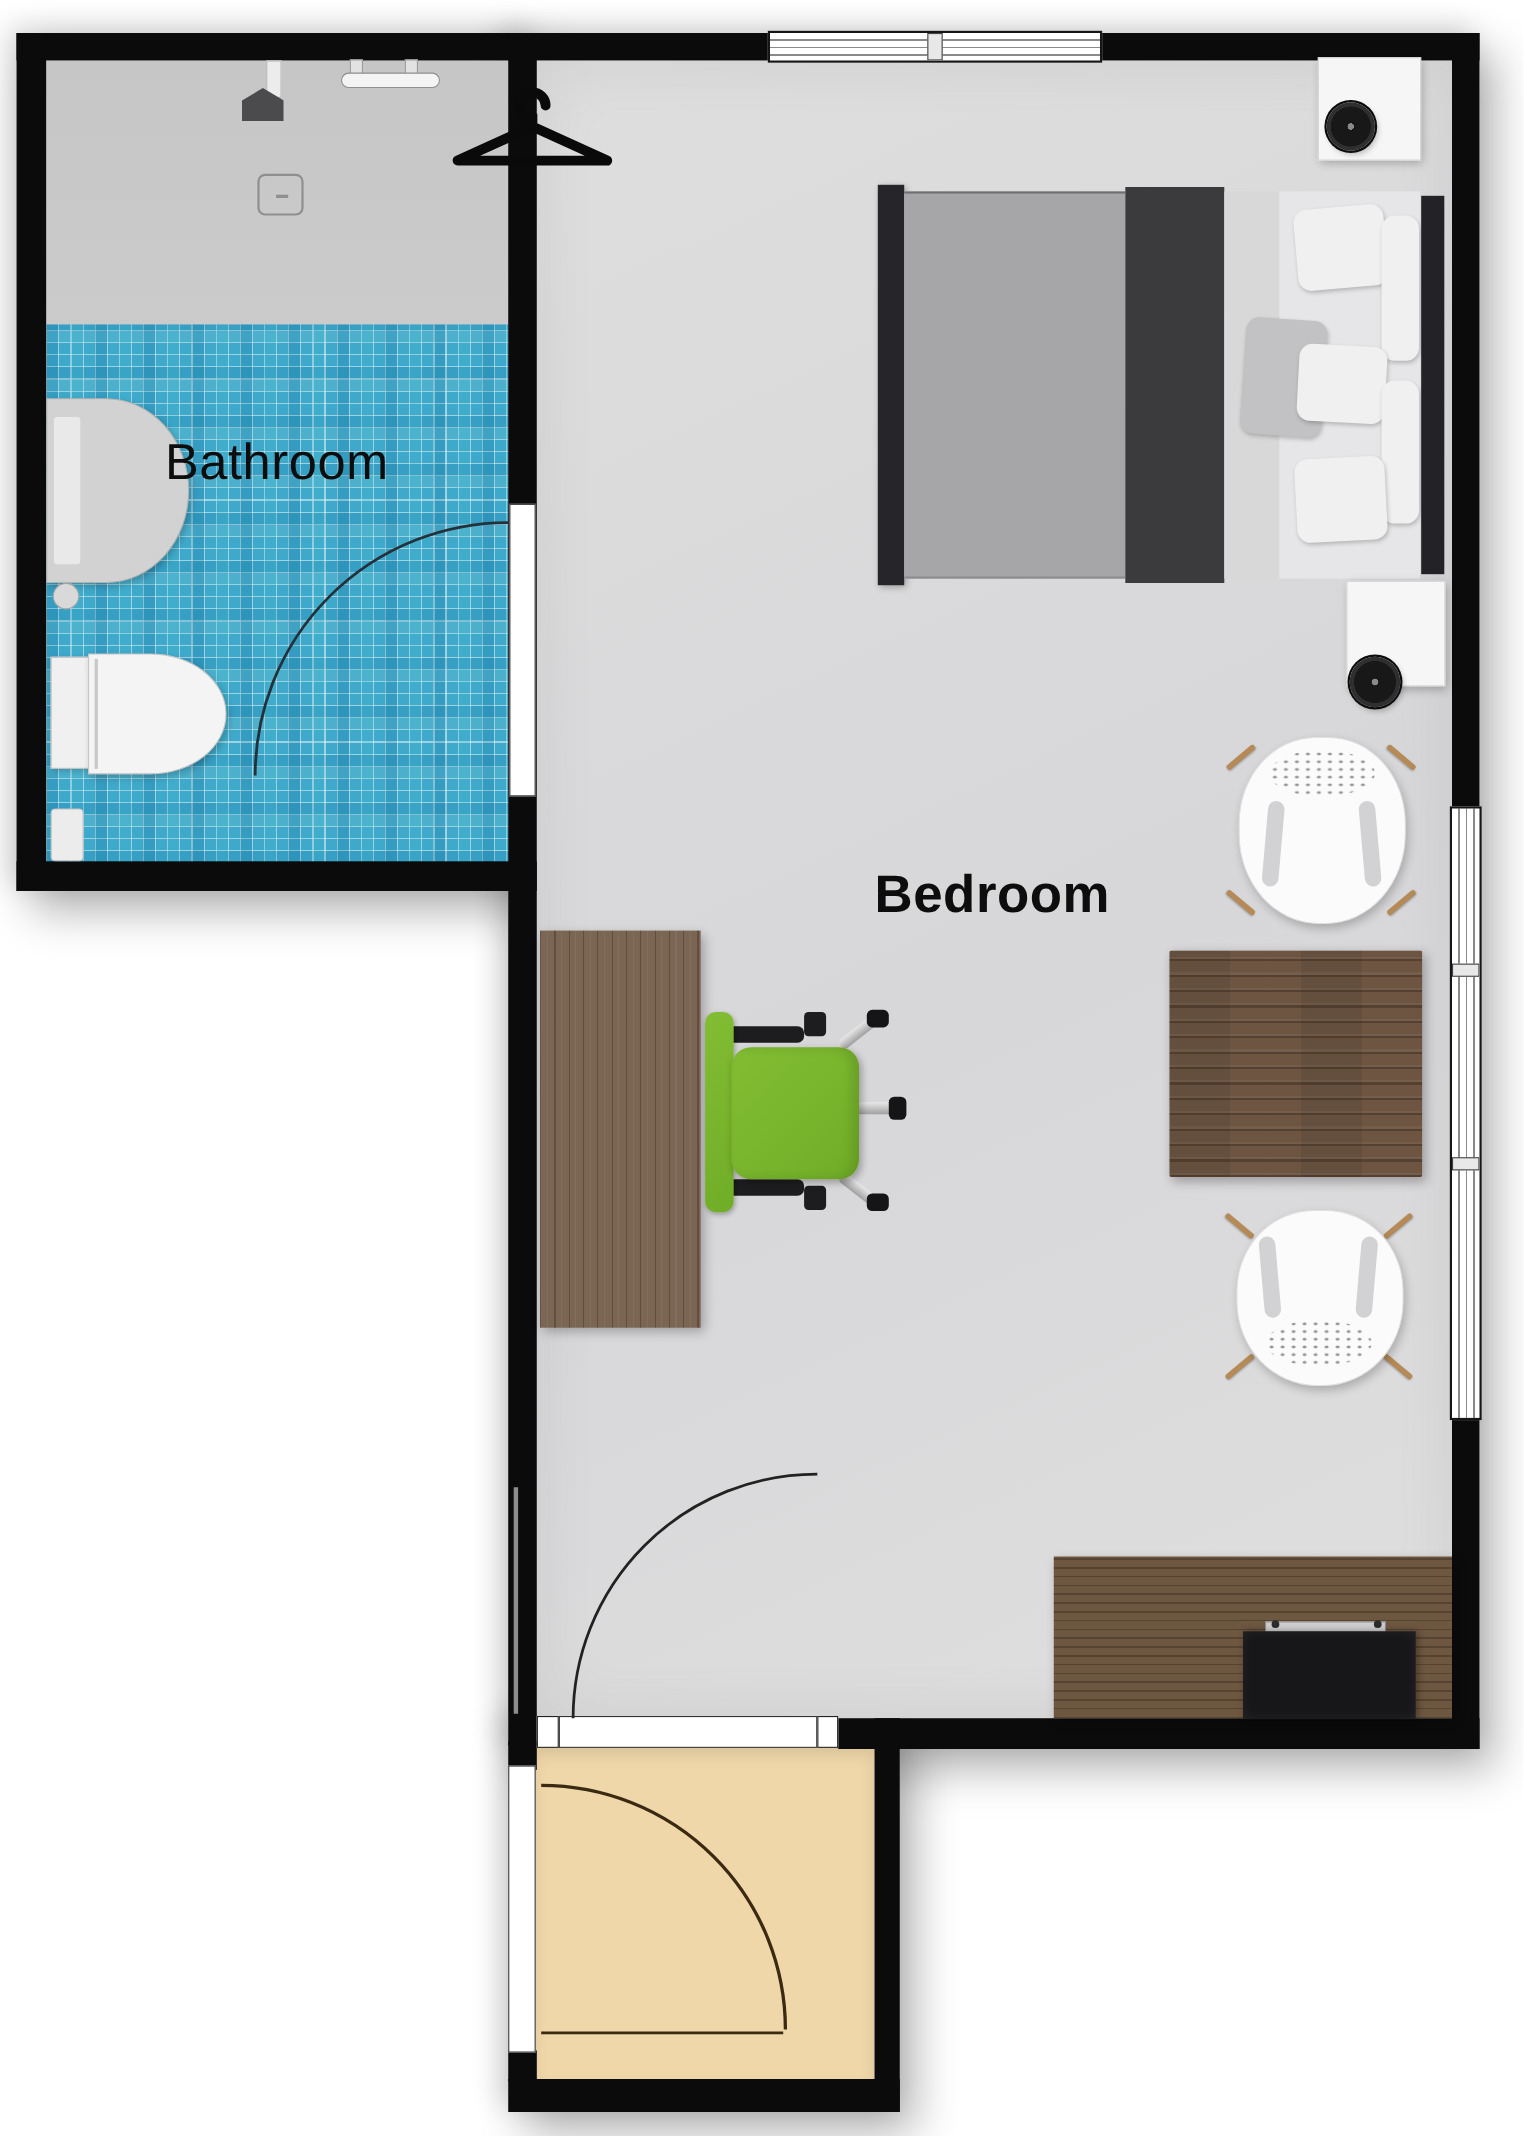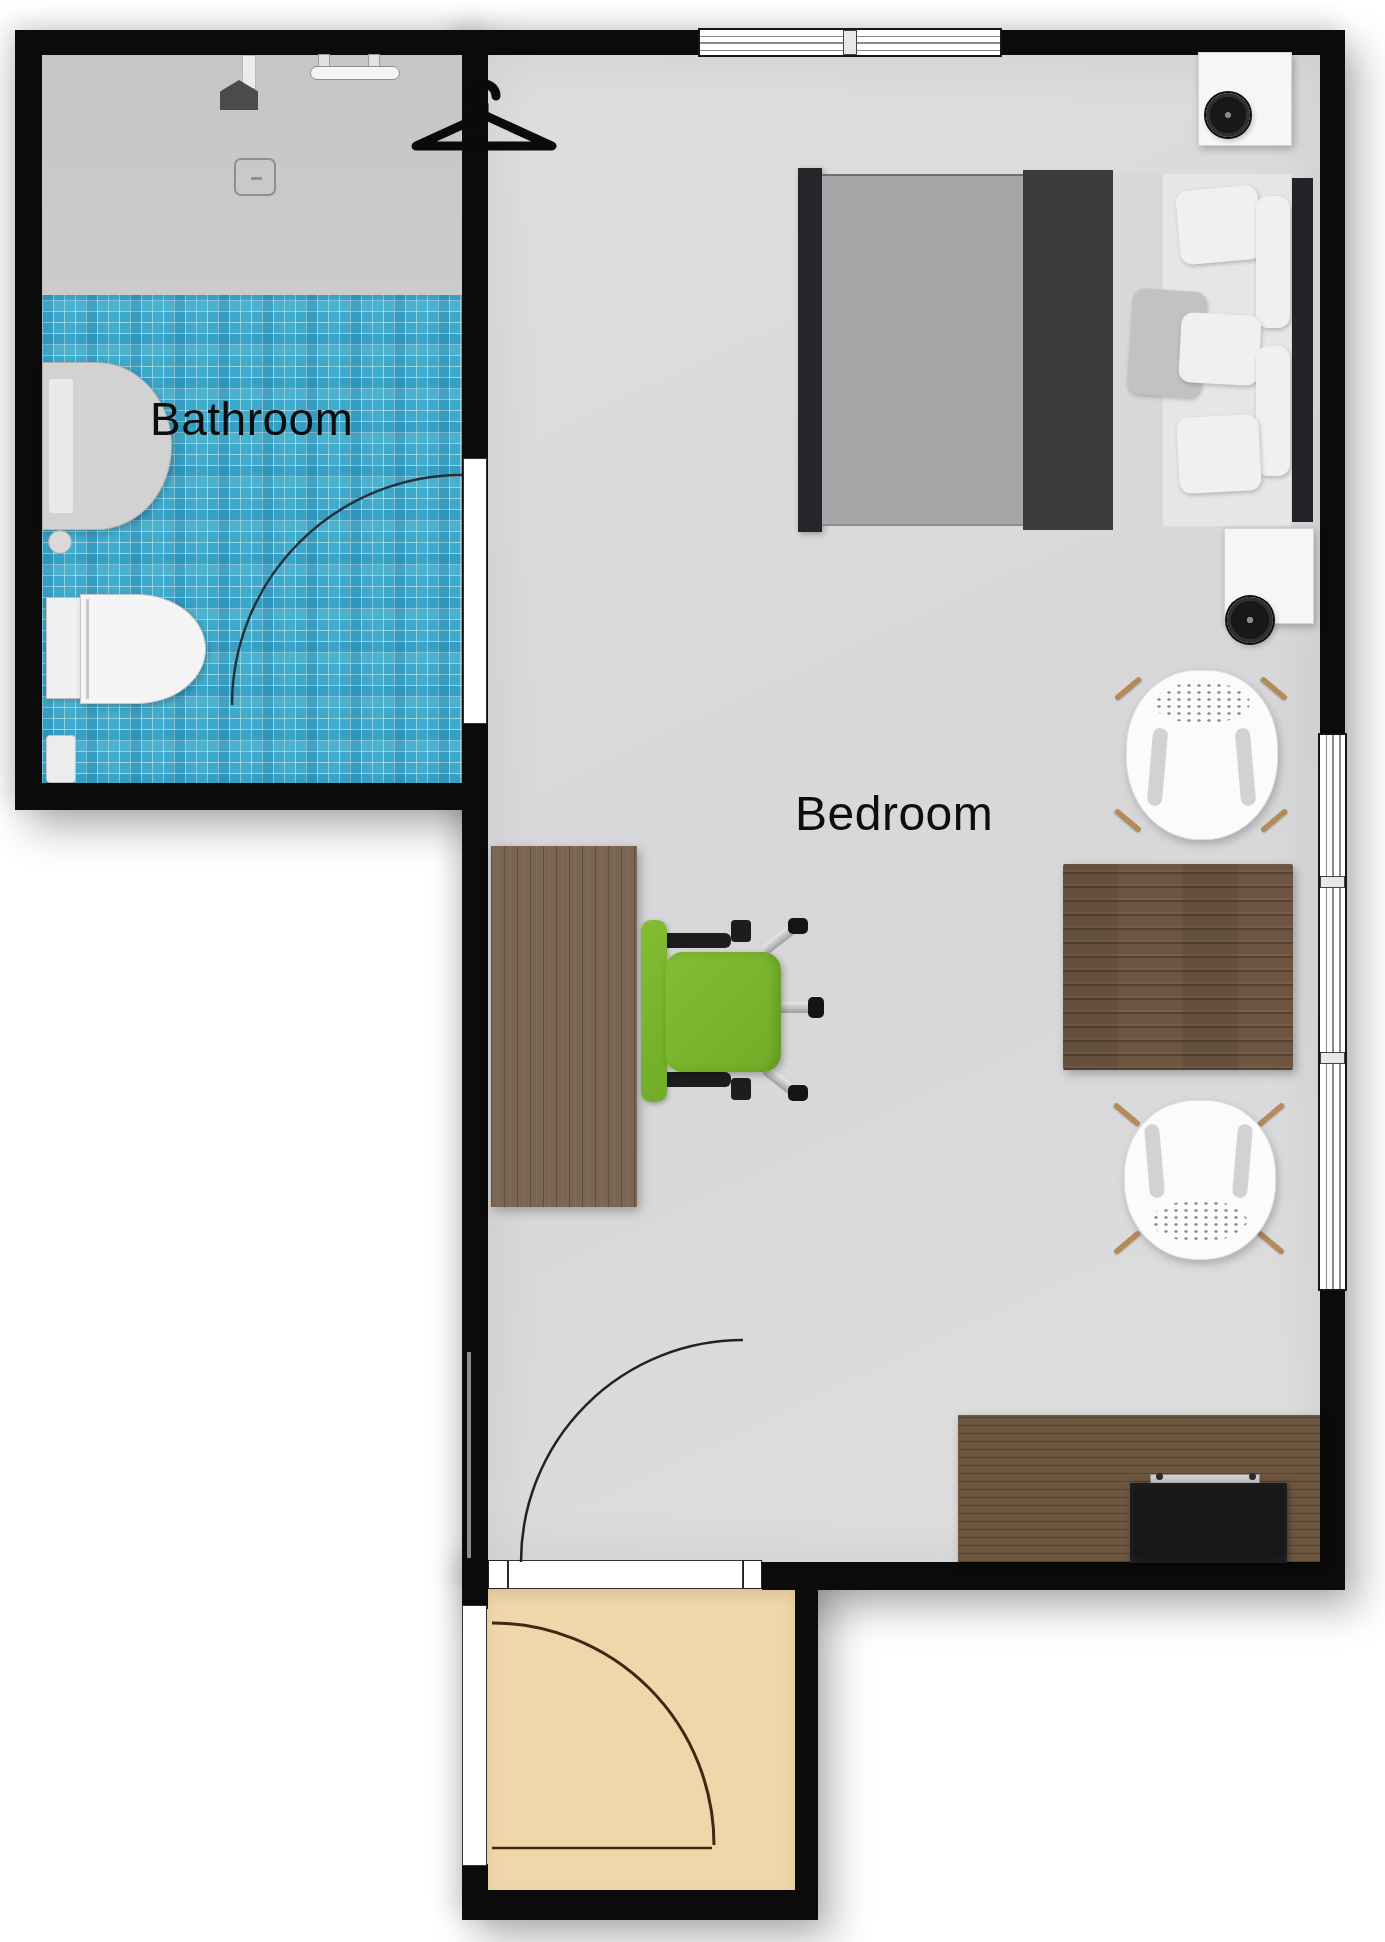--- a/index.html
+++ b/index.html
@@ -192,15 +192,15 @@
 
   <svg class="overlay" width="1385" height="1942" viewBox="0 0 1385 1942">
     <path d="M 462,475 A 230 230 0 0 0 232,705" fill="none" stroke="#24313a" stroke-width="2.5"></path>
     <line x1="469" y1="1352" x2="469" y2="1558" stroke="#8d8d8d" stroke-width="4"></line>
     <path d="M 521,1562 A 222 222 0 0 1 743,1340" fill="none" stroke="#222222" stroke-width="2.5"></path>
     <line x1="492" y1="1848" x2="712" y2="1848" stroke="#3b2a12" stroke-width="2.5"></line>
     <path d="M 714,1845 A 222 222 0 0 0 492,1623" fill="none" stroke="#3b2a12" stroke-width="3"></path>
   </svg>
 
   <div class="room-label" style="left:150px;top:392px;font-size:46px;">Bathroom</div>
-  <div class="room-label" style="left:795px;top:786px;font-size:48px;">Bedroom</div>
+  <div class="room-label" style="left:795px;top:786px;font-size:48px;font-weight:bold;">Bedroom</div>
 
 </div>
 
 </body></html>

